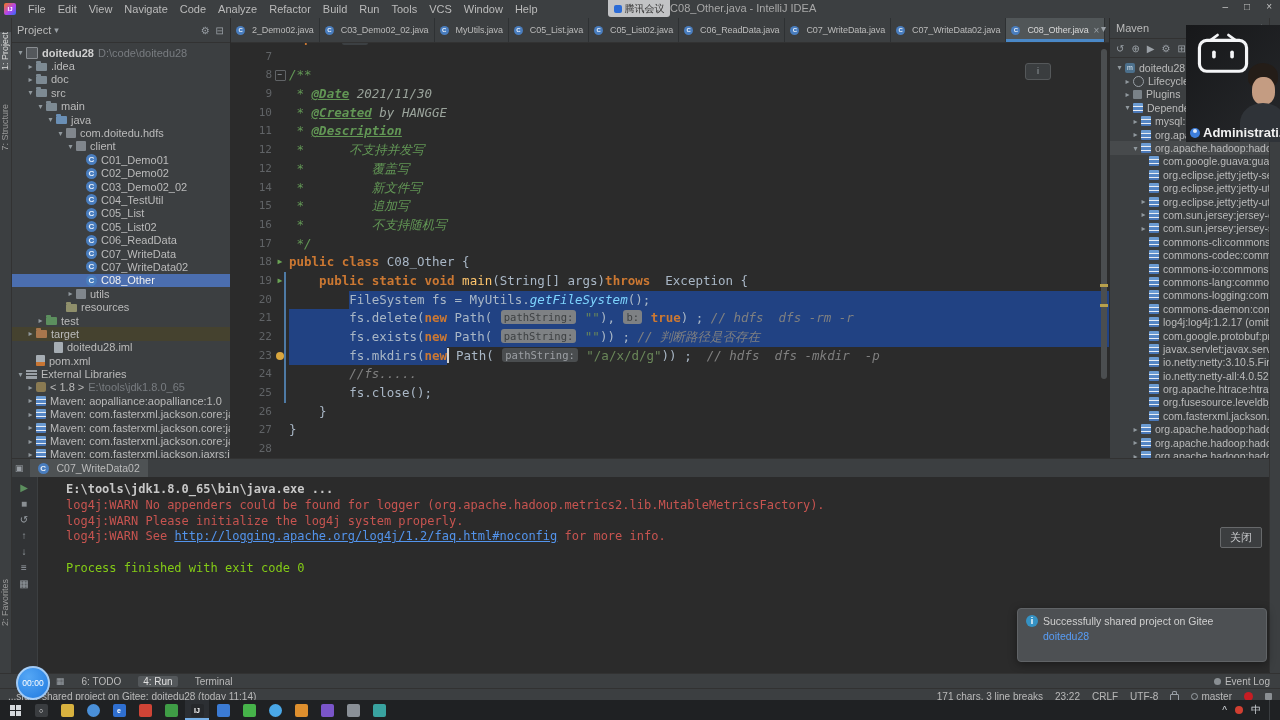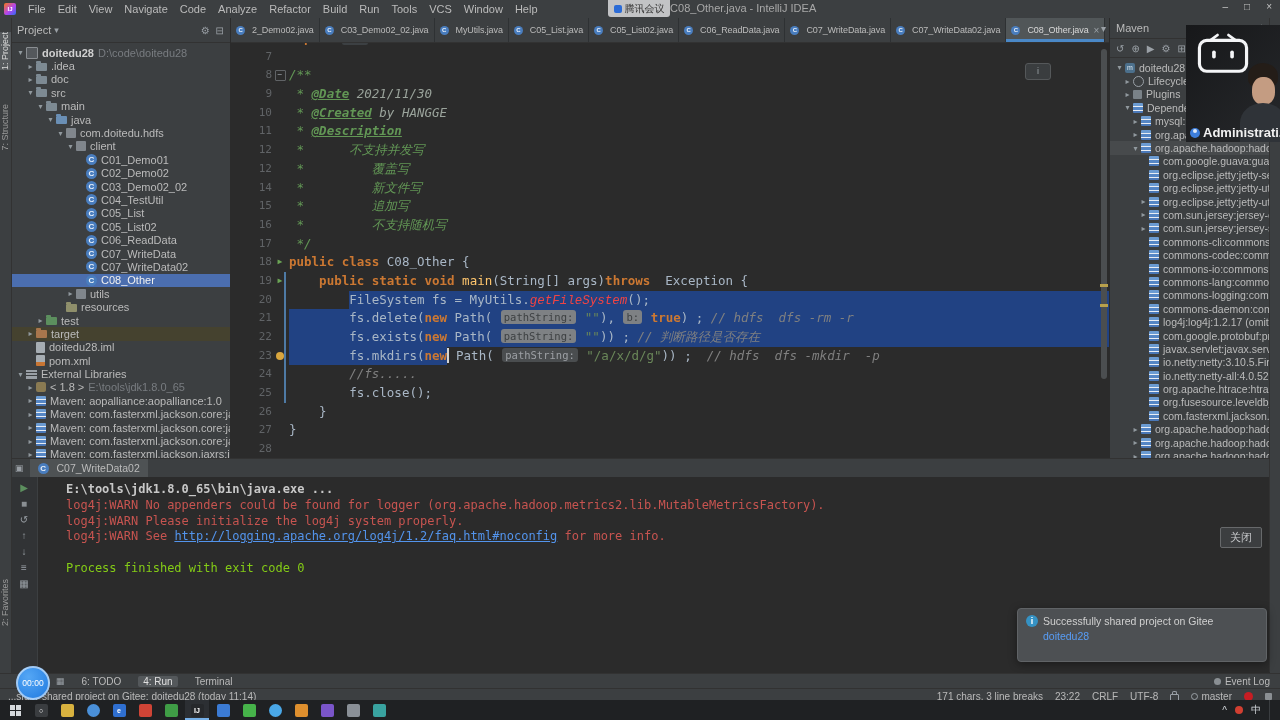--- a/index.html
+++ b/index.html
@@ -75,21 +75,21 @@
   .gslot{width:14px;height:100%;display:flex;align-items:center;justify-content:center;flex:none;}
   .gfold{width:9px;height:9px;border:1px solid #606366;border-radius:1px;color:#9aa0a6;font-size:8px;line-height:7px;text-align:center;}
   .grun{color:#6ba455;font-size:8px;}
   .gdot{width:8px;height:8px;border-radius:50%;background:#d9a63e;}
   .code-body{flex:1;white-space:pre;position:relative;color:#a9b7c6;}
   .sel-bg{position:absolute;top:0;bottom:0;background:#214283;z-index:0;}
   .tk{position:relative;z-index:1;}
   .tk-p{color:#a9b7c6;}
   .tk-k{color:#cc7832;font-weight:bold;}
   .tk-m{color:#ffc66d;}
-  .tk-st{color:#ef4444;font-style:italic;font-family:Liberation Mono, monospace;}
+  .tk-st{color:#7dd3fc;font-style:italic;}
   .tk-s{color:#6a8759;}
   .tk-c{color:#808080;font-style:italic;}
   .tk-d{color:#629755;font-style:italic;}
   .tk-dt{color:#629755;font-weight:bold;font-style:italic;text-decoration:underline;}
   .tk-dv{color:#9aa39b;font-style:italic;}
   .tk-f{background:#3c4043;border-radius:2px;padding:0 2px;color:#a9b7c6;}
   .tk-h,.tk-hs{display:inline-block;background:#4a4d4f;color:#9da0a5;border-radius:3px;padding:0 3px;font-size:10.5px;line-height:14px;margin:0 1px;vertical-align:1px;}
   .tk-hs{background:#7e8184;color:#3d4042;}
   .caret{display:inline-block;width:1.5px;height:15px;background:#d4d4d4;vertical-align:-3px;position:relative;z-index:2;}
   .editor-scrollbar{position:absolute;right:0;top:0;bottom:0;width:10px;}
@@ -319,21 +319,21 @@
             <div class="tree-row" style="padding-left: 24px;">
               <span class="arrow">▸</span>
               <span class="icon icon-folder-test"></span>
               <span class="lbl">test</span>
             </div>
             <div class="tree-row excluded" style="padding-left: 14px;">
               <span class="arrow">▸</span>
               <span class="icon icon-folder-exc"></span>
               <span class="lbl">target</span>
             </div>
-            <div class="tree-row" style="padding-left: 14px;">
+            <div class="tree-row" style="padding-left: 32px;">
               <span class="arrow"></span>
               <span class="icon icon-file"></span>
               <span class="lbl">doitedu28.iml</span>
             </div>
             <div class="tree-row" style="padding-left: 14px;">
               <span class="arrow"></span>
               <span class="icon icon-file-mvn"></span>
               <span class="lbl">pom.xml</span>
             </div>
             <div class="tree-row" style="padding-left: 4px;">

